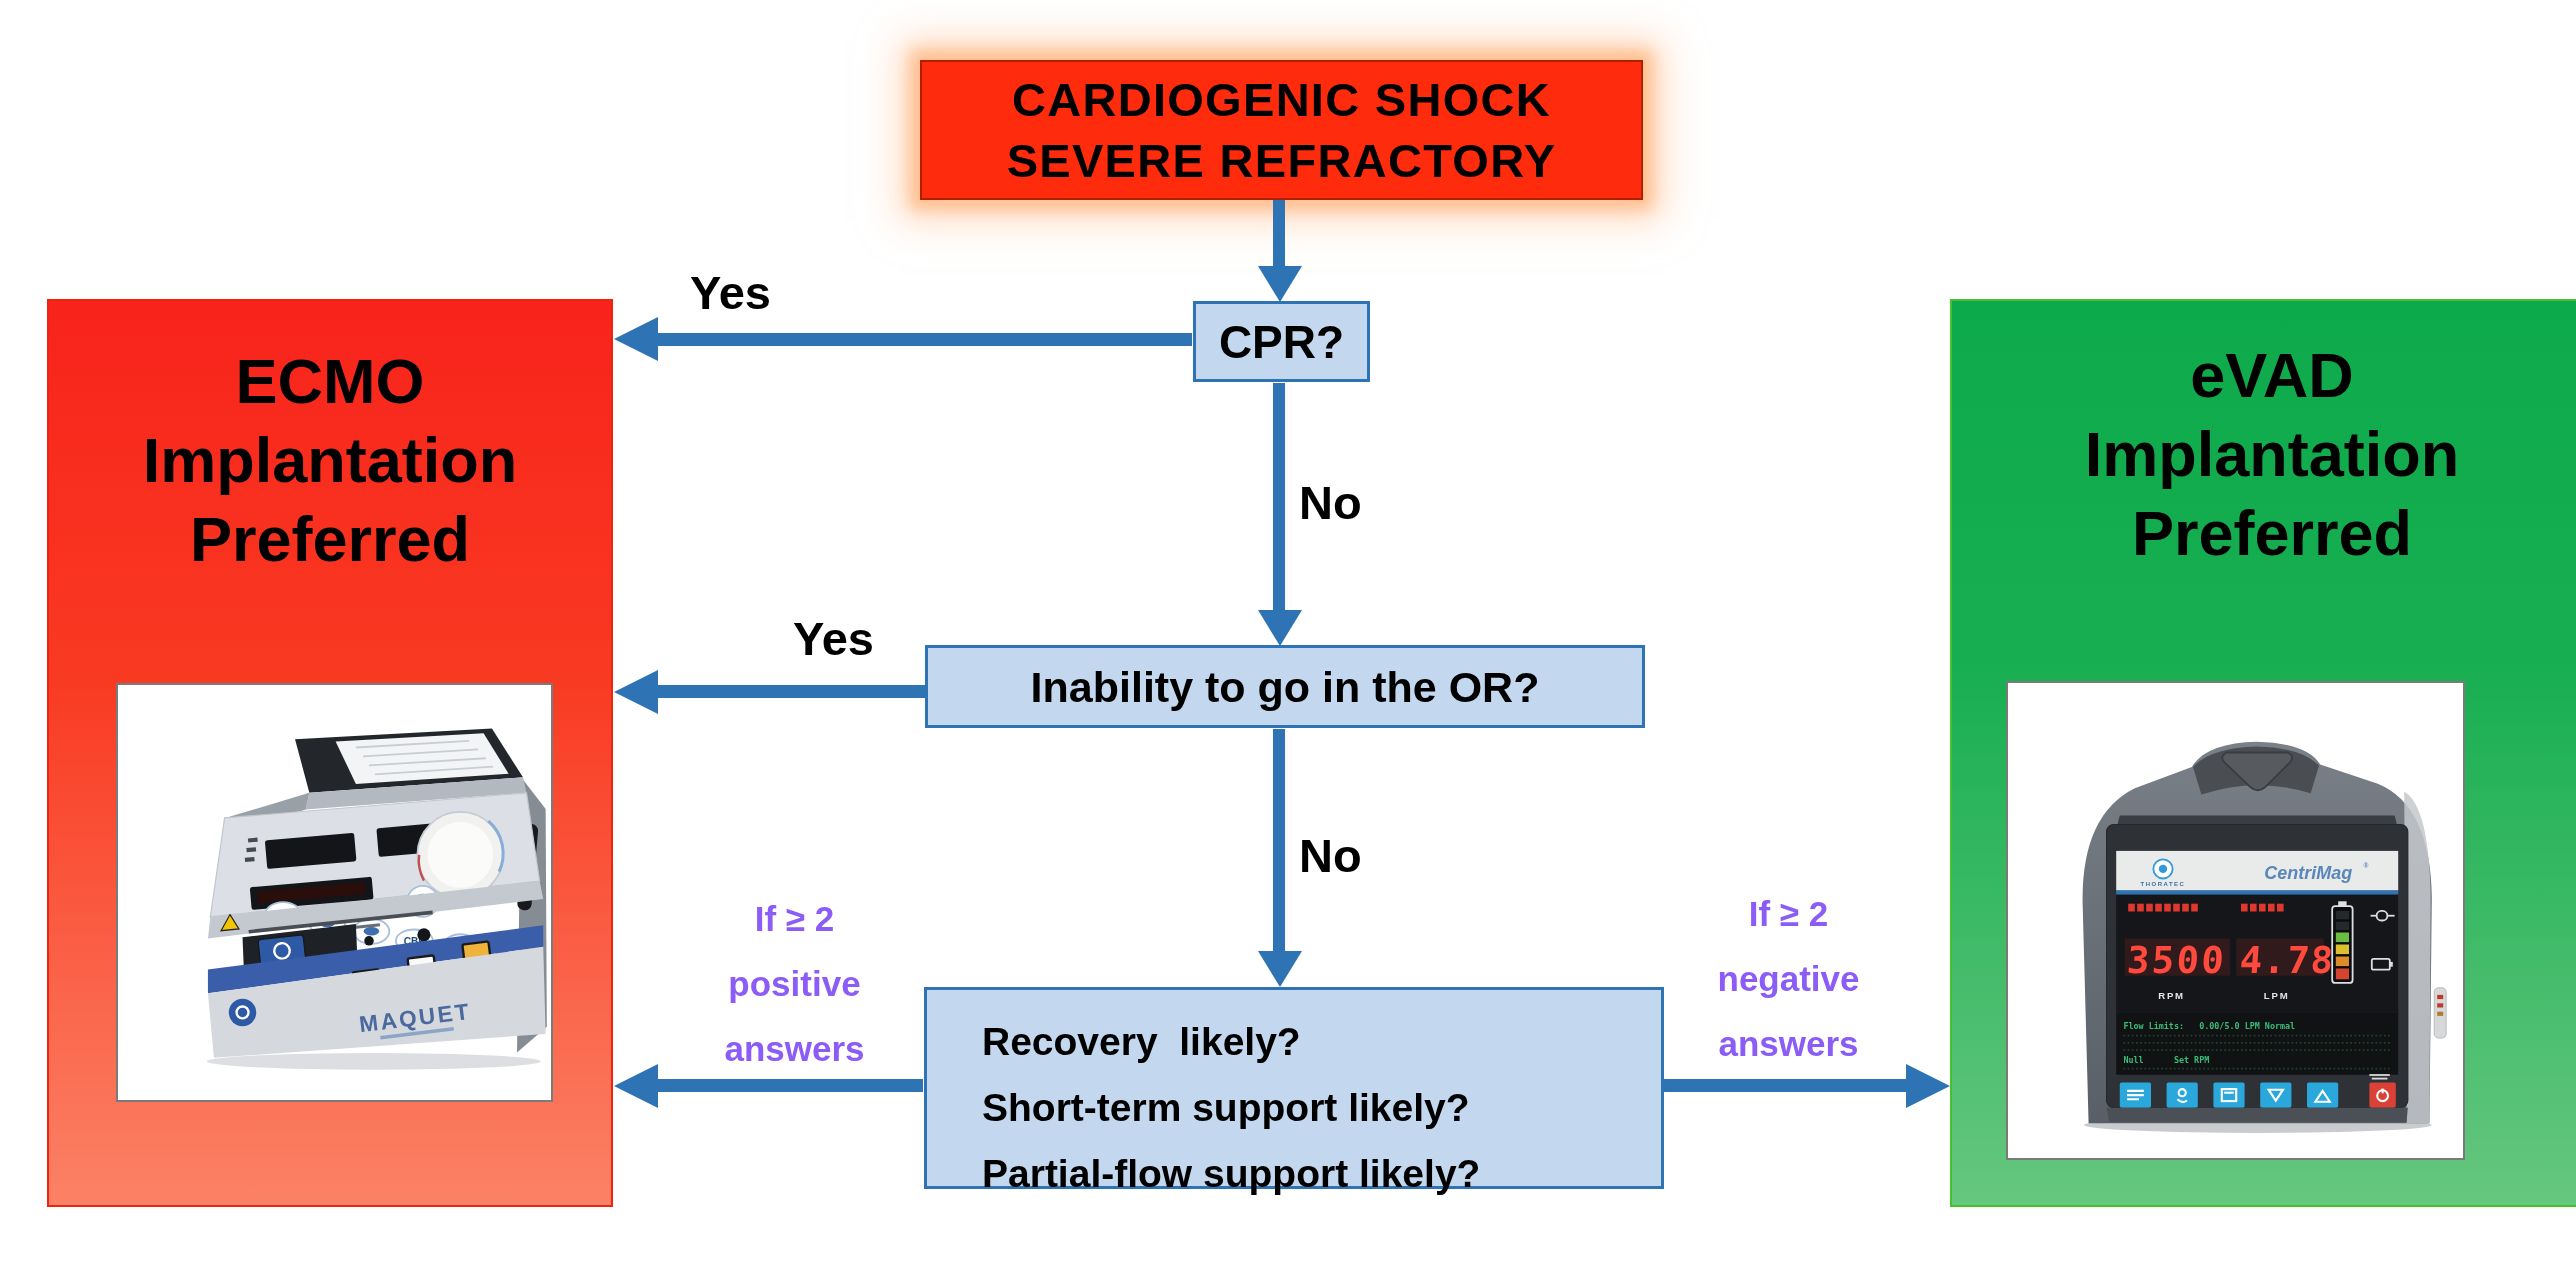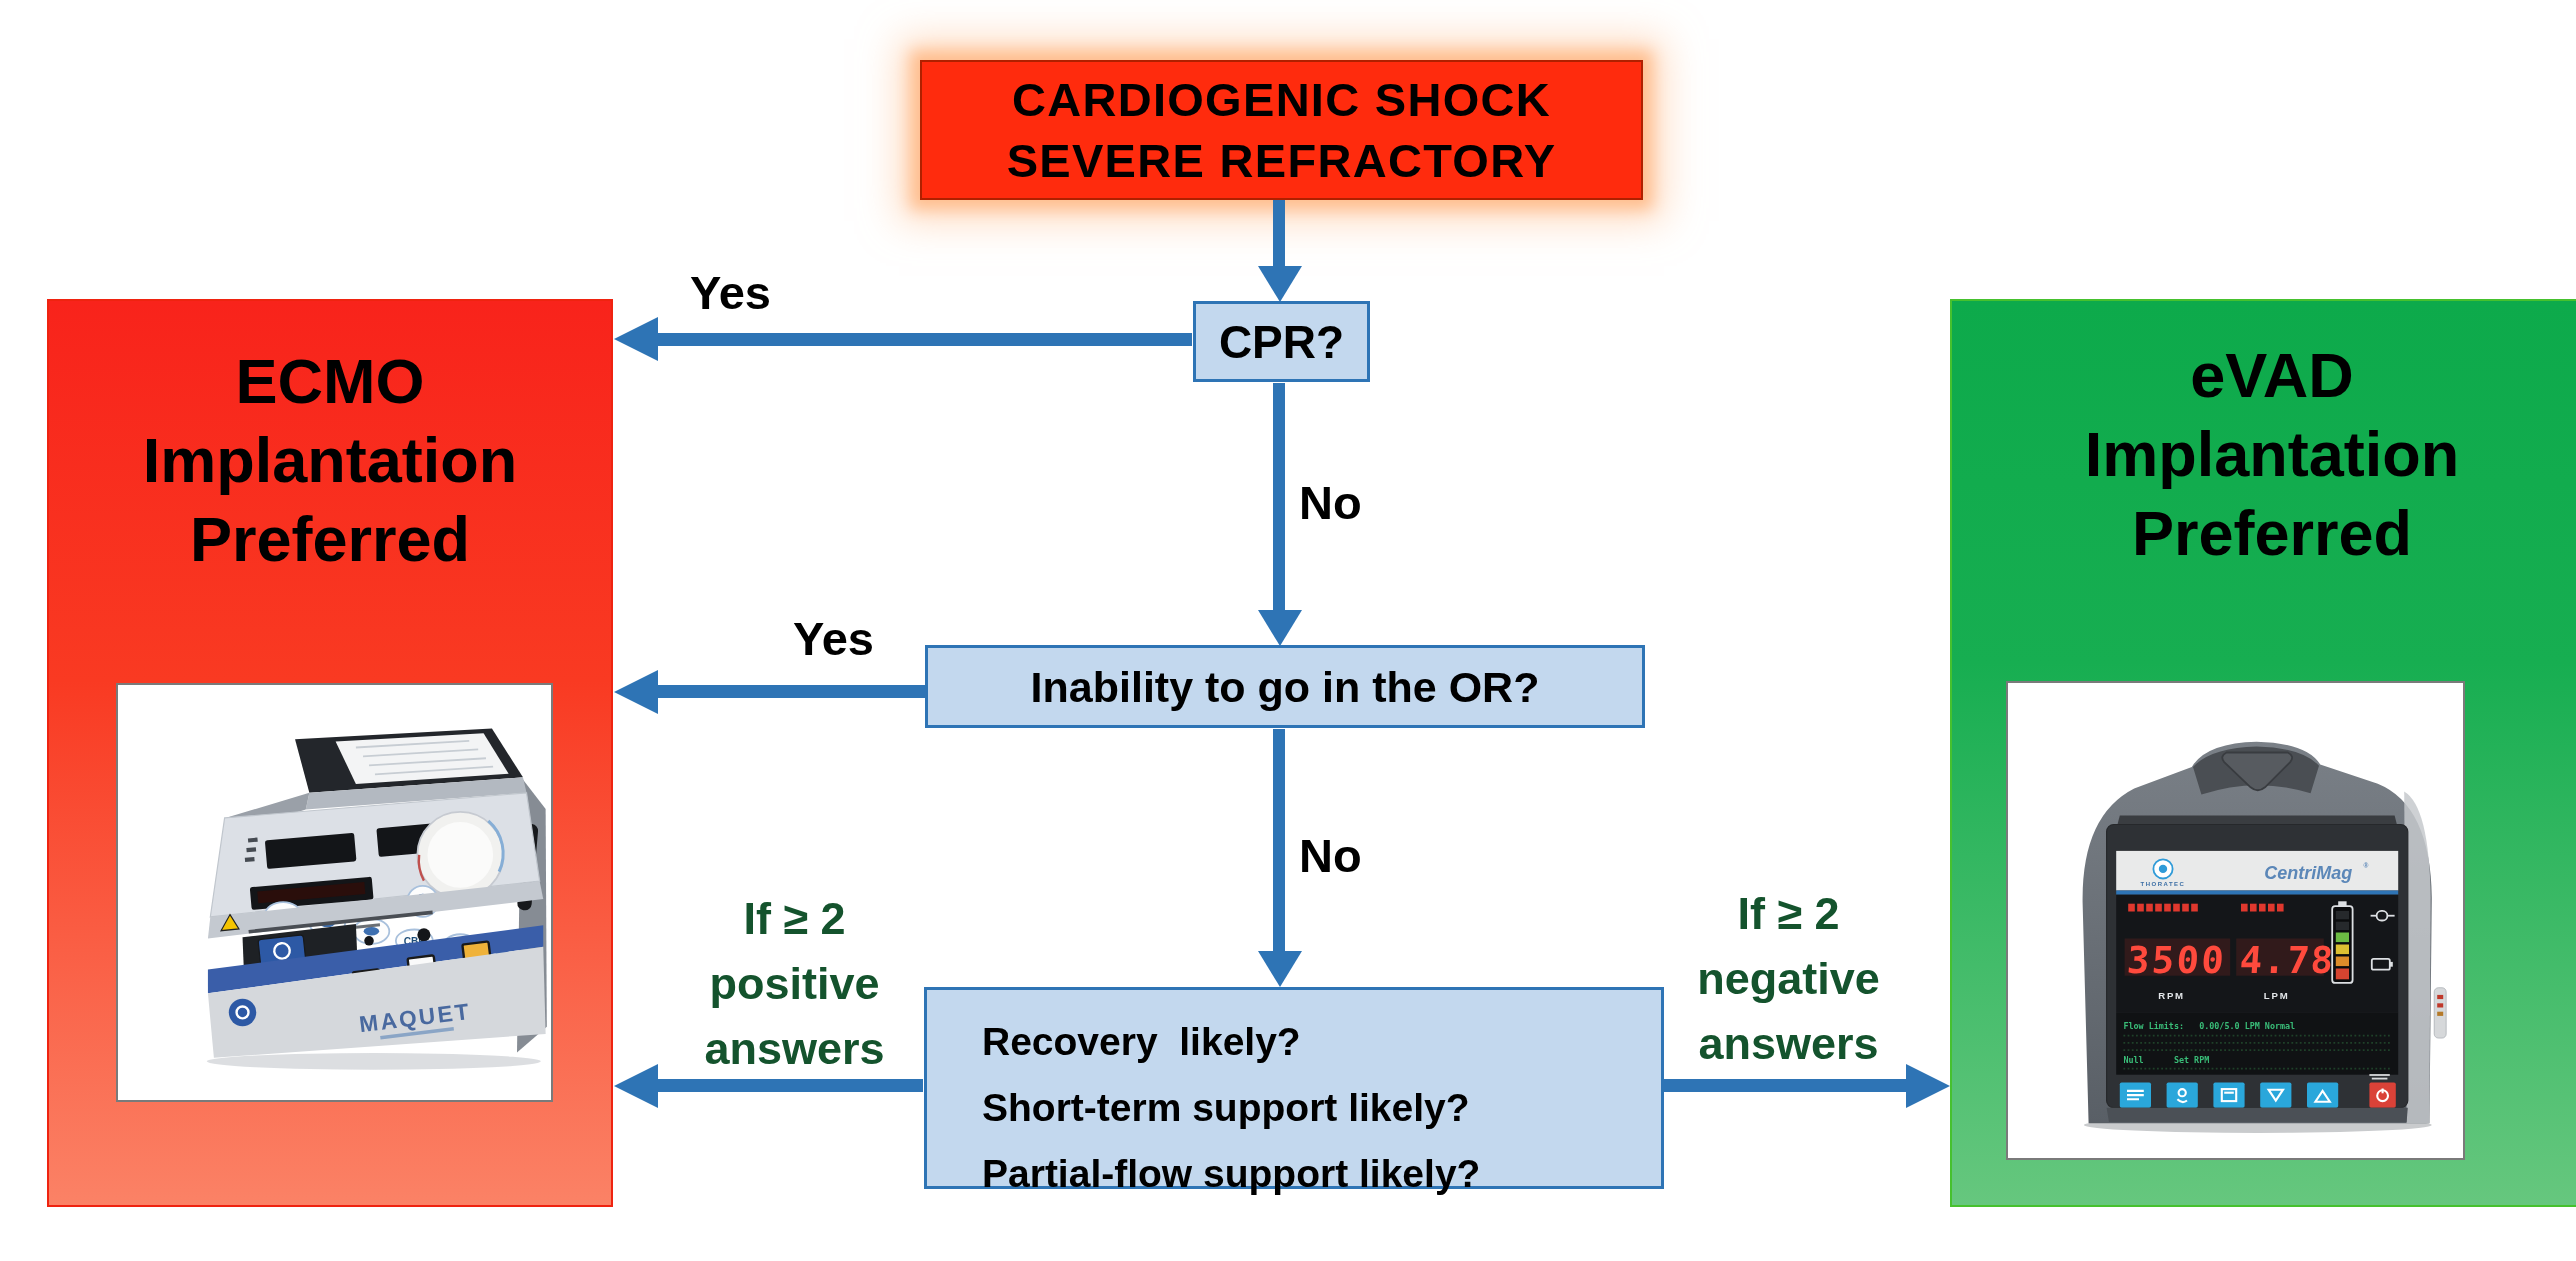--- a/index.html
+++ b/index.html
@@ -33,21 +33,21 @@
   .hline{position:absolute;height:13.3px;background:#2e74b5;}
   .vline{position:absolute;width:12px;background:#2e74b5;}
   .head-down{position:absolute;width:0;height:0;border-left:22px solid transparent;
              border-right:22px solid transparent;border-top:36px solid #2e74b5;}
   .head-left{position:absolute;width:0;height:0;border-top:22px solid transparent;
              border-bottom:22px solid transparent;border-right:44px solid #2e74b5;}
   .head-right{position:absolute;width:0;height:0;border-top:22px solid transparent;
               border-bottom:22px solid transparent;border-left:44px solid #2e74b5;}
 
   .lbl{position:absolute;font-weight:bold;color:#000;font-size:47px;text-align:center;}
-  .lbl3{position:absolute;font-weight:bold;color:#14532d;font-size:45px;line-height:65px;text-align:center;}
+  .lbl3{position:absolute;font-weight:bold;color:#8b5cf6;font-size:35px;line-height:65px;text-align:center;}
 </style>
 </head>
 <body>
 
 <div class="canvas">
 
   <div class="node shock">
     <div>CARDIOGENIC SHOCK</div>
     <div>SEVERE REFRACTORY</div>
   </div>

